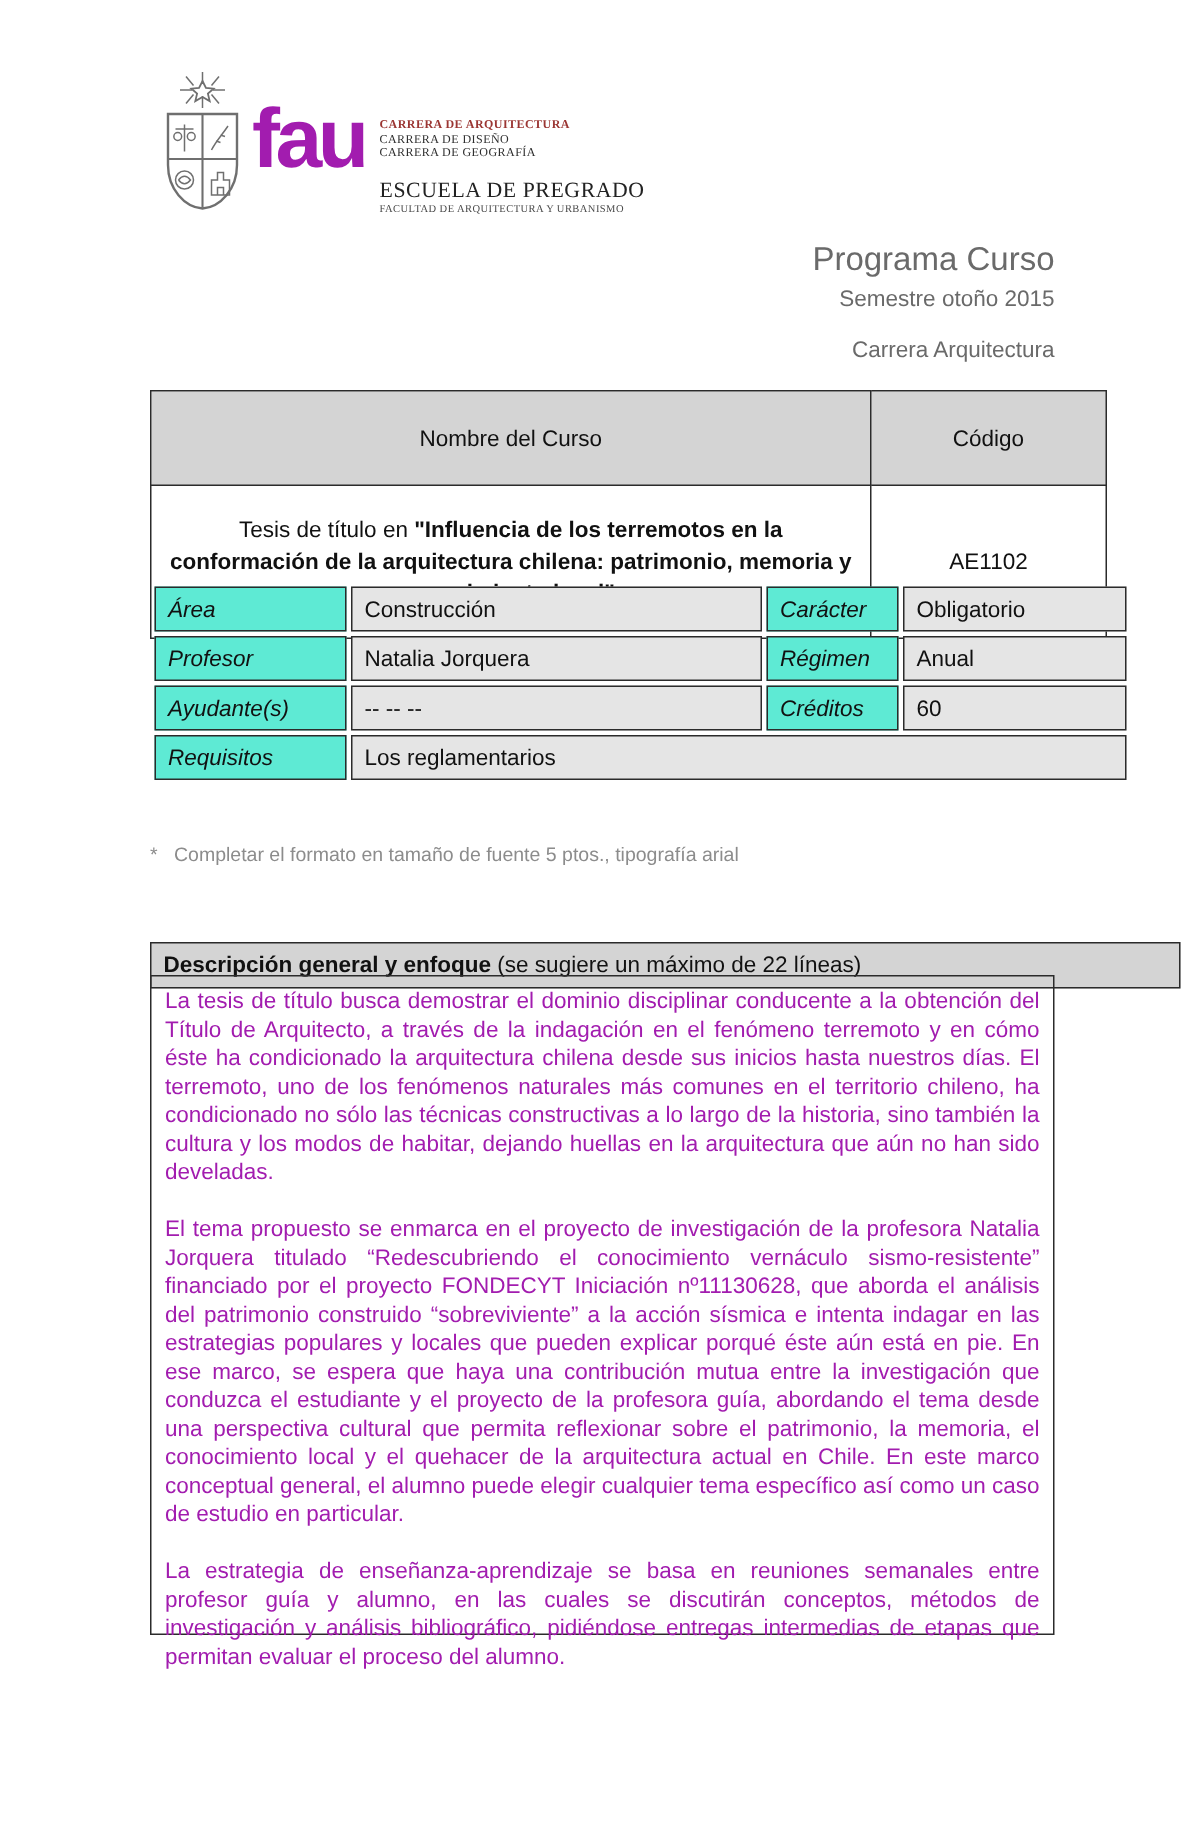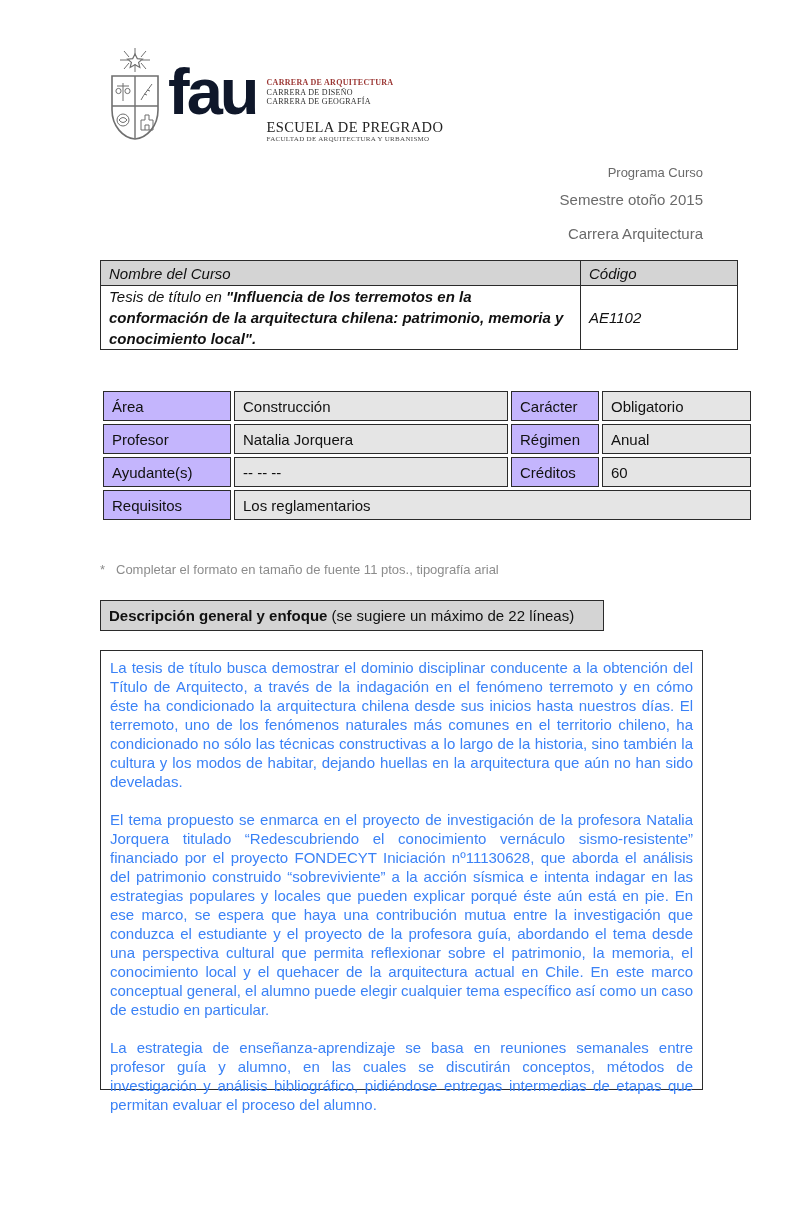--- a/index.html
+++ b/index.html
@@ -7,70 +7,70 @@
     width:800px;height:1222px;background:#ffffff;
     font-family:"Liberation Sans","DejaVu Sans",sans-serif;
     color:#1a1a1a;
   }
   .page{position:relative;width:800px;height:1222px;background:#fff;overflow:hidden;}
 
   
   .logo-row{position:absolute;left:108px;top:46px;display:flex;align-items:flex-start;}
   .crest{width:54px;height:96px;flex:0 0 auto;}
   .fau-word{
-    font-size:65px;font-weight:bold;letter-spacing:-3px;line-height:92px;
-    color:#0f172a;margin-left:6px;
+    font-size:56px;font-weight:bold;letter-spacing:-3px;line-height:92px;
+    color:#a21caf;margin-left:6px;
   }
   .logo-lines{margin-left:10px;padding-top:32px;white-space:nowrap;font-family:Liberation Serif, serif;}
   .logo-lines .l-small{font-size:8px;letter-spacing:.3px;color:#2e2e2e;line-height:9.5px;}
   .logo-lines .l-red{color:#9b3633;font-weight:bold;}
   .logo-lines .l-escuela{font-size:14.5px;color:#222;letter-spacing:.4px;line-height:16px;margin-top:12px;}
   .logo-lines .l-fac{font-size:7px;color:#4a4a4a;letter-spacing:.3px;line-height:9px;}
 
   
   .doc-header{position:absolute;right:97px;top:162px;text-align:right;color:#6a6a6a;}
-  .doc-title{font-size:13px;line-height:22px;}
+  .doc-title{font-size:22px;line-height:22px;}
   .doc-sem{font-size:15px;line-height:18px;margin-top:7px;text-align:right;}
   .doc-career{font-size:15px;line-height:22px;margin-top:14px;}
 
   
   table{font-size:15px;color:#111;}
   .course-table{
     position:absolute;left:100px;top:260px;width:603px;
     border-collapse:collapse;table-layout:fixed;
   }
-  .course-table th,.course-table td{border:1.5px solid #2b2b2b;padding:0 8px;text-align:left;vertical-align:middle;font-style:italic;}
+  .course-table th,.course-table td{border:1.5px solid #2b2b2b;padding:19px 8px;text-align:center;vertical-align:middle;}
   .course-table th{background:#d4d4d4;font-weight:normal;height:24px;}
   .course-table td{line-height:21px;}
   .col-name{width:463px;}
   .col-code{width:140px;}
   .bold{font-weight:bold;}
 
   
   .details-table{
     position:absolute;left:100px;top:388px;width:603px;
     border-collapse:separate;border-spacing:3px;table-layout:fixed;
   }
   .details-table td{border:1px solid #2b2b2b;padding:3px 8px;height:22px;vertical-align:middle;background:#e5e5e5;}
-  .details-table td.lbl{background:#c4b5fd;}
+  .details-table td.lbl{background:#5eead4;font-style:italic;}
   .dc1{width:110px;} .dc2{width:256px;} .dc3{width:70px;} .dc4{width:131px;}
 
   
   .footnote{position:absolute;left:100px;top:562px;font-size:13px;color:#8c8c8c;}
   .footnote .mark{display:inline-block;width:16px;}
 
   
   .desc-header{
-    position:absolute;left:100px;top:600px;width:504px;box-sizing:border-box;
+    position:absolute;left:100px;top:628px;width:687px;box-sizing:border-box;
     background:#d4d4d4;border:1.5px solid #2b2b2b;padding:6px 8px;font-size:15px;color:#111;
   }
   .desc-box{
     position:absolute;left:100px;top:650px;width:603px;height:440px;box-sizing:border-box;
     border:1.5px solid #2b2b2b;padding:7px 9px;font-size:15px;line-height:19px;
-    text-align:justify;color:#3b82f6;
+    text-align:justify;color:#a21caf;
   }
   .desc-box p{margin:0 0 19px 0;}
   .desc-box p:last-child{margin-bottom:0;}
 </style>
 </head>
 <body>
 
 <div class="page">
 
   <div class="logo-row">
@@ -153,21 +153,21 @@
       <td>60</td>
     </tr>
     <tr>
       <td class="lbl">Requisitos</td>
       <td colspan="3">Los reglamentarios</td>
     </tr>
   </tbody>
     </table>
 
   <div class="footnote">
-    <span class="mark">*</span><span>Completar el formato en tamaño de fuente 11 ptos., tipografía arial</span>
+    <span class="mark">*</span><span>Completar el formato en tamaño de fuente 5 ptos., tipografía arial</span>
   </div>
 
   <div class="desc-header">
     <span class="bold">Descripción general y enfoque</span><span> (se sugiere un máximo de 22 líneas)</span>
   </div>
   <div class="desc-box">
     <p>La tesis de título busca demostrar el dominio disciplinar conducente a la obtención del Título de Arquitecto, a través de la indagación en el fenómeno terremoto y en cómo éste ha condicionado la arquitectura chilena desde sus inicios hasta nuestros días. El terremoto, uno de los fenómenos naturales más comunes en el territorio chileno, ha condicionado no sólo las técnicas constructivas a lo largo de la historia, sino también la cultura y los modos de habitar, dejando huellas en la arquitectura que aún no han sido develadas.</p>
     <p>El tema propuesto se enmarca en el proyecto de investigación de la profesora Natalia Jorquera titulado “Redescubriendo el conocimiento vernáculo sismo-resistente” financiado por el proyecto FONDECYT Iniciación nº11130628, que aborda el análisis del patrimonio construido “sobreviviente” a la acción sísmica e intenta indagar en las estrategias populares y locales que pueden explicar porqué éste aún está en pie. En ese marco, se espera que haya una contribución mutua entre la investigación que conduzca el estudiante y el proyecto de la profesora guía, abordando el tema desde una perspectiva cultural que permita reflexionar sobre el patrimonio, la memoria, el conocimiento local y el quehacer de la arquitectura actual en Chile. En este marco conceptual general, el alumno puede elegir cualquier tema específico así como un caso de estudio en particular.</p>
     <p>La estrategia de enseñanza-aprendizaje se basa en reuniones semanales entre profesor guía y alumno, en las cuales se discutirán conceptos, métodos de investigación y análisis bibliográfico, pidiéndose entregas intermedias de etapas que permitan evaluar el proceso del alumno.</p>
   </div>

